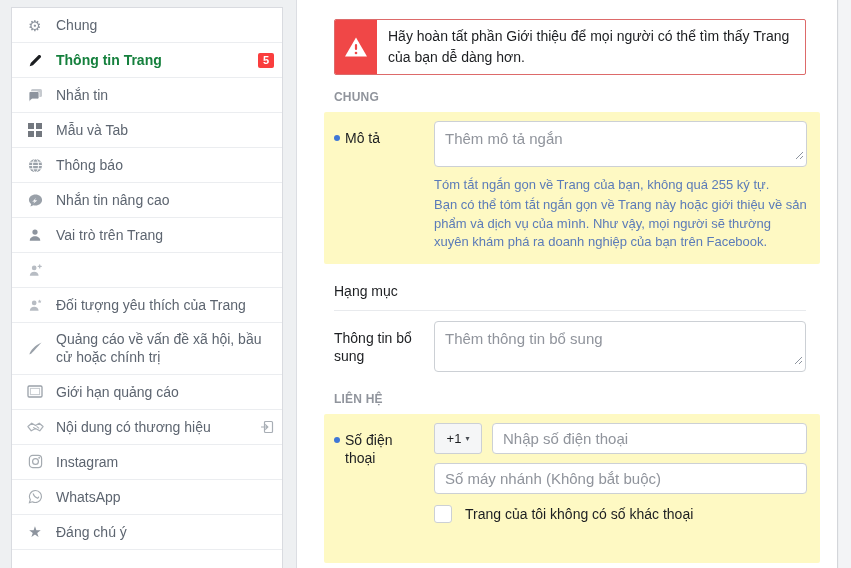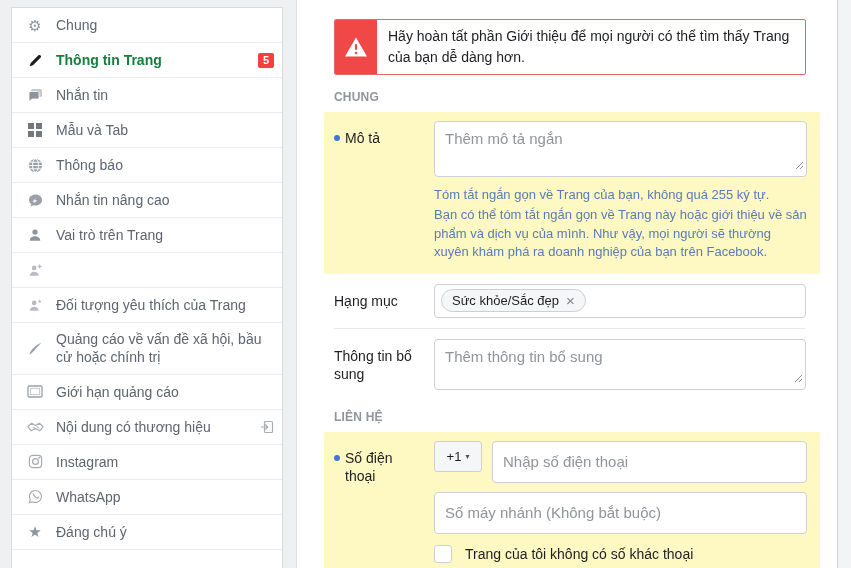--- a/index.html
+++ b/index.html
@@ -49,21 +49,21 @@
   .dotted-label { display:flex; align-items:flex-start; }
   .dot { width:6px; height:6px; border-radius:50%; background:#3f77d6;
          flex:none; margin:6px 5px 0 0; }
   .field { flex:1; min-width:0; }
 
   .ta-wrap { position:relative; }
   textarea { width:100%; border:1px solid #ccd0d5; border-radius:4px;
              font-family:inherit; font-size:15px; color:#1c1e21;
              padding:8px 10px; resize:none; display:block; background:#fff; }
   textarea::placeholder, input::placeholder { color:#90949c; opacity:1; }
-  .ta-desc { height:56px; }
+  .ta-desc { height:46px; }
   .ta-add  { height:51px; }
   .resize-glyph { position:absolute; right:3px; bottom:3px; pointer-events:none; }
 
   .help { font-size:13px; color:#5b7bb8; line-height:1.42; margin-top:9px; }
   .help + .help { margin-top:2px; }
 
   .btn-row { margin-top:10px; display:flex; align-items:center; }
   .btn-save { background:#9fb8dc; color:#fff; font-weight:bold; font-size:13px;
               font-family:inherit; border:none; border-radius:3px;
               padding:7px 12px; cursor:pointer; }
@@ -80,21 +80,21 @@
             cursor:pointer; }
 
   .divider { height:1px; background:#e8eaed; margin:10px 0; }
 
   .phone-line { display:flex; }
   .cc-dropdown { width:48px; height:31px; background:#f5f6f7;
                  border:1px solid #ccd0d5; border-radius:3px; flex:none;
                  display:flex; align-items:center; justify-content:center;
                  font-size:13px; color:#1c1e21; cursor:pointer; }
   .caret { font-size:8px; color:#4b4f56; margin-left:4px; }
-  input[type=text] { border:1px solid #ccd0d5; border-radius:4px; height:42px;
+  input[type=text] { border:1px solid #ccd0d5; border-radius:4px; height:31px;
                      font-family:inherit; font-size:15px; color:#1c1e21;
                      padding:0 10px; background:#fff; }
   .inp-phone { flex:1; margin-left:10px; min-width:0; }
   .inp-ext { width:100%; margin-top:9px; }
   .cb-row { margin-top:11px; display:flex; align-items:center; }
   .checkbox { width:18px; height:18px; background:#fff; border:1px solid #ccd0d5;
               border-radius:3px; flex:none; cursor:pointer; }
   .cb-label { font-size:14px; color:#1c1e21; margin-left:13px; }
   .svgicon { display:block; }
 </style>
@@ -292,28 +292,20 @@
             </span>
           </div>
           <div class="help">Tóm tắt ngắn gọn về Trang của bạn, không quá 255 ký tự.</div>
           <div class="help">Bạn có thể tóm tắt ngắn gọn về Trang này hoặc giới thiệu về sản phẩm và dịch vụ của mình. Như vậy, mọi người sẽ thường xuyên khám phá ra doanh nghiệp của bạn trên Facebook.</div>
         </div>
       </div>
     </div>
 
     <div class="form-row plain-row">
       <div class="row-label">Hạng mục</div>
-      <div class="field">
-        <div class="tag-input">
-          <span class="pill">
-            <span>Sức khỏe/Sắc đẹp</span>
-            <span class="pill-x">×</span>
-          </span>
-        </div>
-      </div>
     </div>
 
     <div class="divider"></div>
 
     <div class="form-row">
       <div class="row-label">Thông tin bổ sung</div>
       <div class="field">
         <div class="ta-wrap">
           <textarea class="ta-add" placeholder="Thêm thông tin bổ sung" style=""></textarea>
           <span class="resize-glyph">

